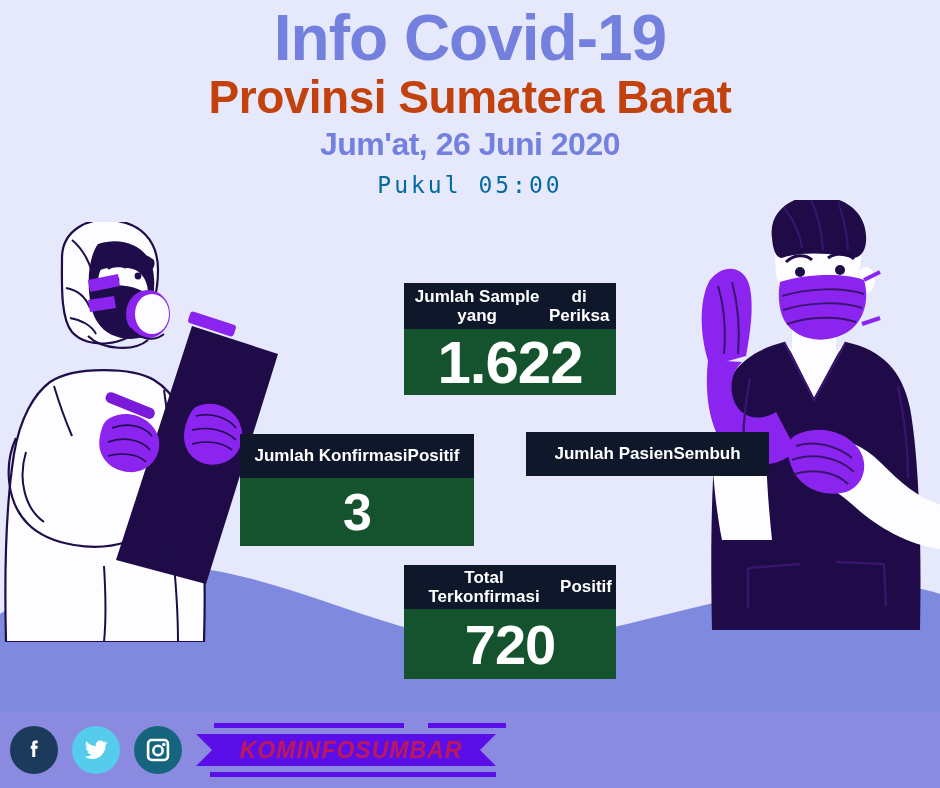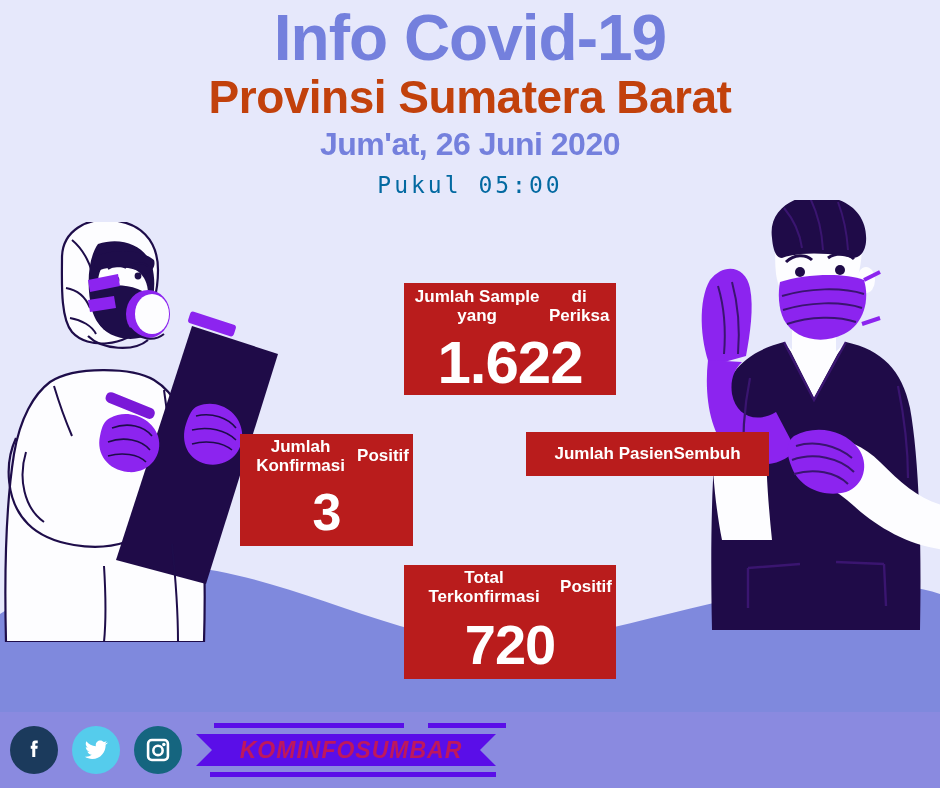--- a/index.html
+++ b/index.html
@@ -35,37 +35,37 @@
     line-height:1.1;margin-top:4px;
   }
   .t-time{
     font-family:"DejaVu Sans Mono","Liberation Mono",monospace;
     font-size:23px;color:#0369a1;letter-spacing:3px;margin-top:10px;
   }
 
   
   .card{position:absolute;}
   .card .cap{
-    background:#b91c1c;color:#ffffff;
+    background:#0f172a;color:#ffffff;
     font-size:17px;font-weight:bold;line-height:1.12;
     text-align:center;
     display:flex;align-items:center;justify-content:center;
     padding:6px 4px;box-sizing:border-box;
   }
   .card .val{
-    background:#b91c1c;color:#ffffff;
+    background:#14532d;color:#ffffff;
     font-size:56px;font-weight:bold;
     display:flex;align-items:center;justify-content:center;
     box-sizing:border-box;letter-spacing:-1px;
   }
   #card-sample{left:404px;top:283px;width:212px;}
   #card-sample .cap{height:46px;}
   #card-sample .val{height:66px;font-size:60px;}
 
-  #card-konfirmasi{left:240px;top:434px;width:173px;}
+  #card-konfirmasi{left:240px;top:434px;width:234px;}
   #card-konfirmasi .cap{height:44px;}
   #card-konfirmasi .val{height:68px;font-size:52px;}
 
   #card-sembuh{left:510px;top:432px;width:243px;margin-left:16px;}
   #card-sembuh .cap{height:44px;}
   #card-sembuh .val{height:68px;font-size:52px;}
 
   #card-total{left:404px;top:565px;width:212px;}
   #card-total .cap{height:44px;}
   #card-total .val{height:70px;font-size:56px;}

